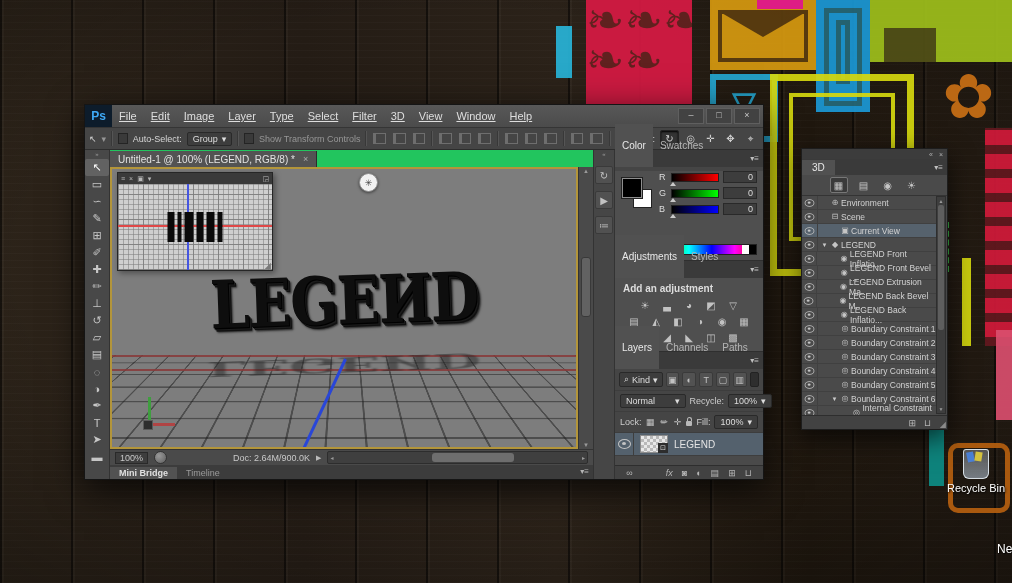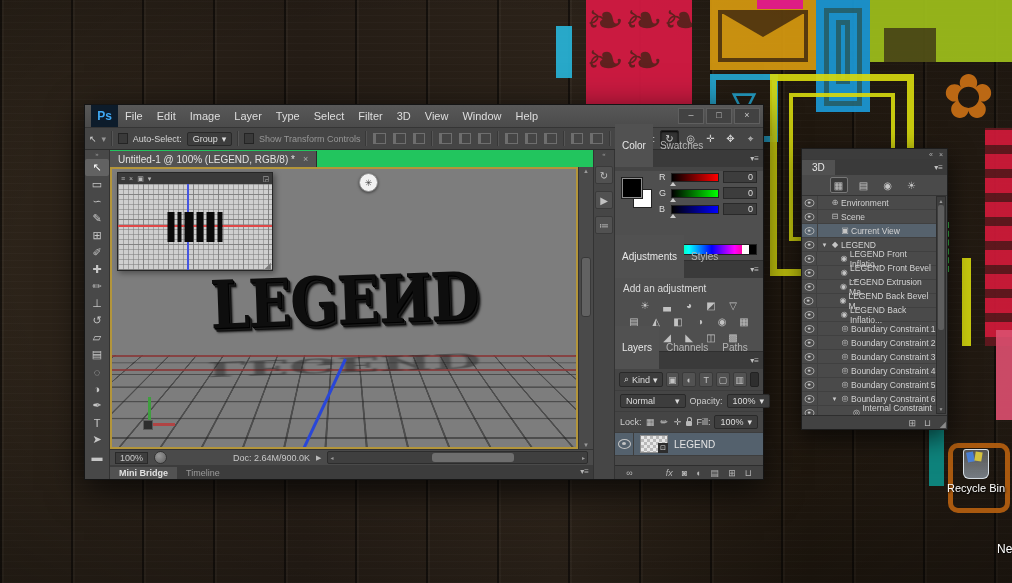--- a/index.html
+++ b/index.html
@@ -41,23 +41,23 @@
   
   .icon-recycle{position:absolute;left:944px;top:449px;width:64px;text-align:center;z-index:3;}
   .bin-cup{width:24px;height:28px;margin:0 auto;background:linear-gradient(rgba(215,228,240,.30),rgba(190,208,226,.55));border:1px solid rgba(235,244,252,.85);border-radius:3px 3px 6px 6px;position:relative;}
   .bin-cup .p1{position:absolute;left:3px;top:2px;width:7px;height:10px;background:#4a7fd4;transform:rotate(-12deg);}
   .bin-cup .p2{position:absolute;left:11px;top:2px;width:7px;height:9px;background:#d4c23e;transform:rotate(9deg);}
   .bin-label{margin-top:3px;font-size:11px;color:#fff;text-shadow:1px 1px 2px #000;}
   .partial-label{position:absolute;left:997px;top:542px;font-size:12px;color:#fff;text-shadow:1px 1px 2px #000;z-index:3;}
   
   .ps-window{position:absolute;left:84px;top:104px;width:678px;height:374px;background:#474747;border:1px solid #151515;box-shadow:0 10px 34px rgba(0,0,0,.75);color:#d6d6d6;z-index:4;display:flex;flex-direction:column;}
   .titlebar{height:22px;display:flex;align-items:center;background:linear-gradient(#585858,#4b4b4b);border-bottom:1px solid #353535;flex:0 0 auto;}
-  .ps-logo{width:27px;height:22px;background:#0d1c2b;color:#3fa9f5;font-weight:bold;font-size:12px;display:flex;align-items:center;justify-content:center;margin-left:6px;}
+  .ps-logo{width:27px;height:22px;background:#0d1c2b;color:#3fa9f5;font-weight:bold;font-size:12px;display:flex;align-items:center;justify-content:center;}
   .menu{display:flex;align-items:center;}
-  .menu span{padding:0 7px;font-size:11px;color:#dedede;}
+  .menu span{padding:0 7px;font-size:11px;color:#dedede;text-decoration:underline;}
   .win-controls{margin-left:auto;display:flex;gap:2px;margin-right:3px;}
   .win-btn{width:24px;height:14px;border:1px solid #5f5f5f;background:#424242;color:#c9c9c9;font-size:9px;line-height:13px;text-align:center;}
   
   .optbar{height:21px;background:#454545;border-bottom:1px solid #2d2d2d;display:flex;align-items:center;gap:5px;padding:0 4px;font-size:9px;flex:0 0 auto;white-space:nowrap;}
   .optbar .sep{width:1px;height:15px;background:#383838;border-right:1px solid #555;}
   .cbox{width:9px;height:9px;background:#3a3a3a;border:1px solid #242424;display:inline-block;}
   .dbox{background:#3d3d3d;border:1px solid #292929;border-radius:2px;padding:1px 5px;display:flex;gap:4px;align-items:center;font-size:9px;color:#ddd;}
   .dim{color:#969696;}
   .alico{width:10px;height:9px;border:1px solid #8f8f8f;border-left:3px solid #8f8f8f;display:inline-block;opacity:.55;margin:0 1px;}
   .m3d{display:flex;gap:3px;align-items:center;}
@@ -130,21 +130,21 @@
   .chtrack.r{background:linear-gradient(90deg,#000,#f00);}
   .chtrack.g{background:linear-gradient(90deg,#000,#0f0);}
   .chtrack.b{background:linear-gradient(90deg,#000,#00f);}
   .chtrack .sl{position:absolute;left:-2px;bottom:-5px;width:0;height:0;border-left:3px solid transparent;border-right:3px solid transparent;border-bottom:4px solid #c9c9c9;}
   .chval{width:26px;background:#3d3d3d;border:1px solid #292929;font-size:9px;text-align:right;padding:0 3px;color:#ddd;}
   .spectrum{height:9px;margin:2px 6px 5px 6px;border:1px solid #222;background:linear-gradient(90deg,#f00,#ff0 17%,#0f0 33%,#0ff 50%,#00f 67%,#f0f 84%,#f00);position:relative;}
   .spectrum .w{position:absolute;right:7px;top:0;bottom:0;width:7px;background:#fff;}
   .spectrum .k{position:absolute;right:0;top:0;bottom:0;width:7px;background:#000;}
   
   .adjbody{padding:3px 6px 5px 6px;}
-  .adjhint{font-size:10px;font-weight:normal;color:#ddd;margin:2px 0 4px 2px;}
+  .adjhint{font-size:10px;font-weight:bold;color:#ddd;margin:2px 0 4px 2px;}
   .adjrow{display:flex;gap:6px;justify-content:center;margin:2px 0;}
   .adjrow span{width:16px;height:14px;display:flex;align-items:center;justify-content:center;font-size:10px;color:#c2c2c2;}
   
   .layersgrp{flex:1;display:flex;flex-direction:column;min-height:0;}
   .lfilter{display:flex;align-items:center;gap:3px;padding:3px 4px;border-bottom:1px solid #3d3d3d;}
   .kindbox{display:flex;align-items:center;gap:3px;background:#3d3d3d;border:1px solid #292929;border-radius:2px;padding:1px 4px;font-size:9px;color:#ddd;}
   .lfico{width:13px;height:13px;display:flex;align-items:center;justify-content:center;font-size:9px;color:#c2c2c2;border:1px solid #3a3a3a;background:#525252;border-radius:2px;}
   .lftoggle{width:8px;height:13px;background:#2e2e2e;border:1px solid #222;border-radius:2px;margin-left:auto;}
   .blendrow,.lockrow{display:flex;align-items:center;gap:4px;padding:3px 5px;font-size:9px;color:#ccc;border-bottom:1px solid #3d3d3d;}
   .lockrow .lico{width:11px;height:11px;display:flex;align-items:center;justify-content:center;font-size:9px;color:#c2c2c2;}
@@ -482,21 +482,21 @@
           <span class="lfico">T</span>
           <span class="lfico">▢</span>
           <span class="lfico">▥</span>
           <span class="lftoggle"></span>
         </div>
         <div class="blendrow">
           <span class="dbox" style="width:56px;justify-content:flex-start;gap:20px;">
             <span>Normal</span>
             <span>▾</span>
           </span>
-          <span>Opacity:</span>
+          <span>Recycle:</span>
           <span class="dbox">
             <span>100%</span>
             <span>▾</span>
           </span>
         </div>
         <div class="lockrow">
           <span>Lock:</span>
           <span class="lico">▦</span>
           <span class="lico">✏</span>
           <span class="lico">✛</span>

